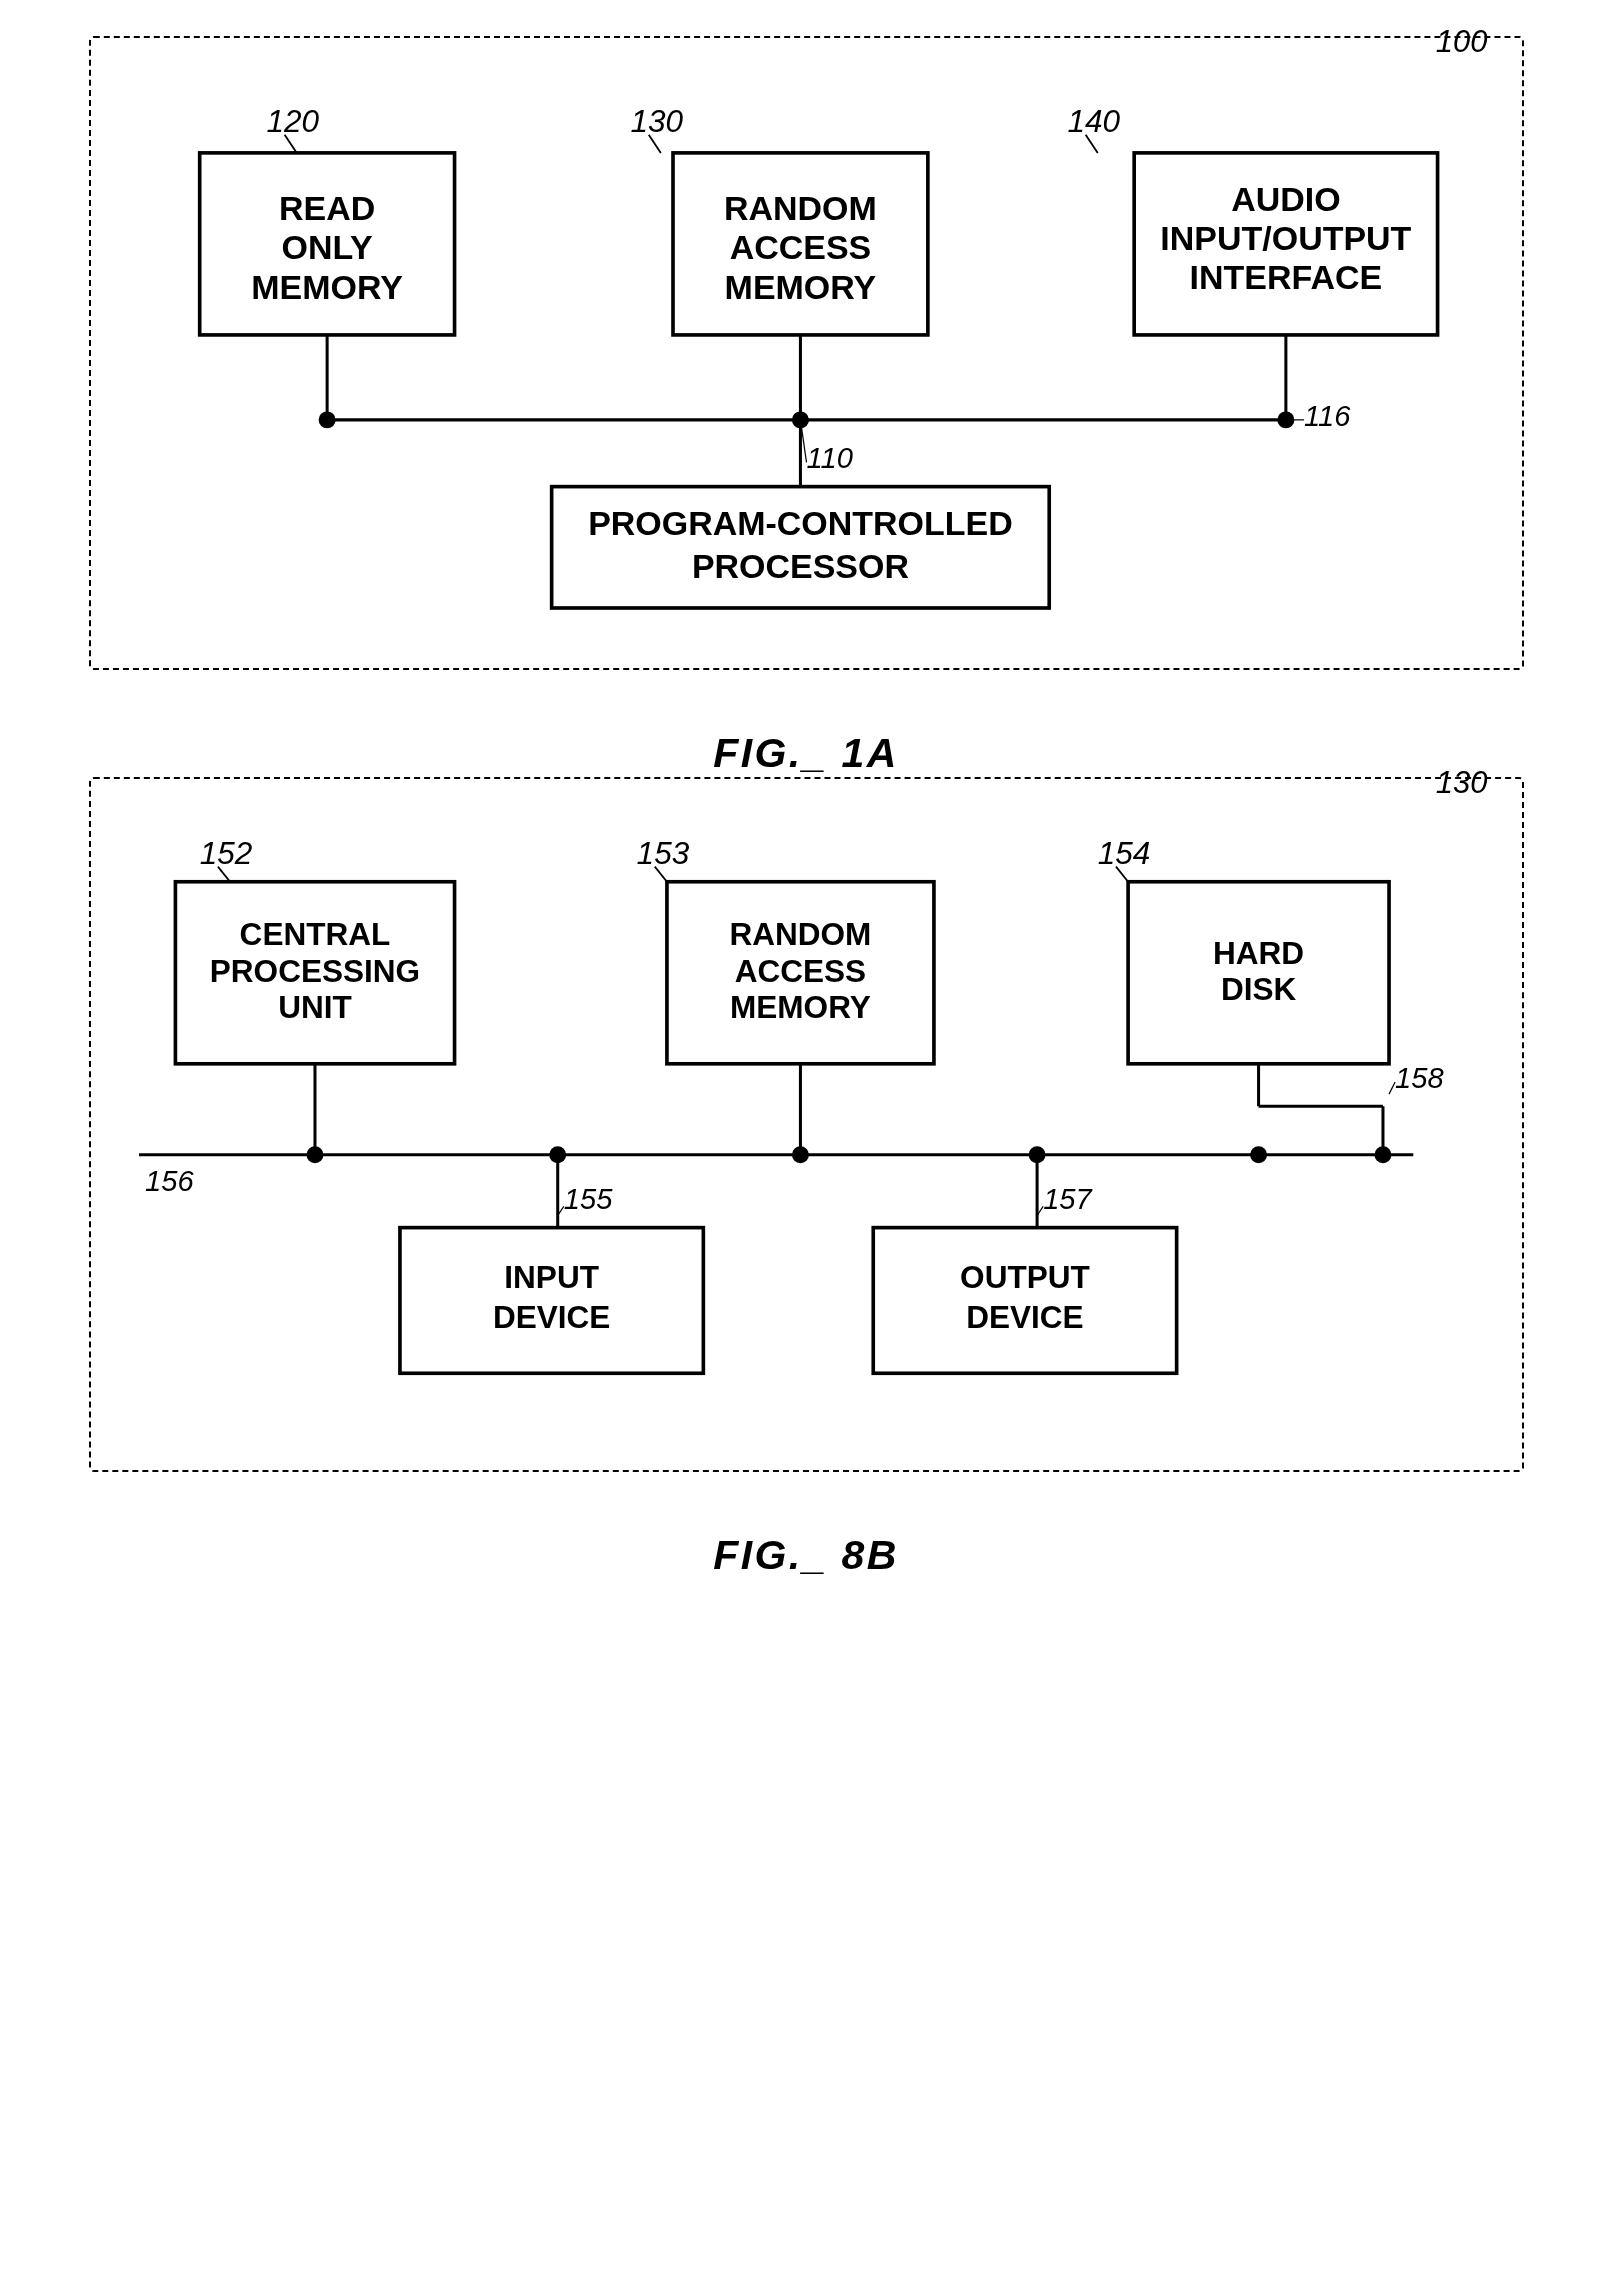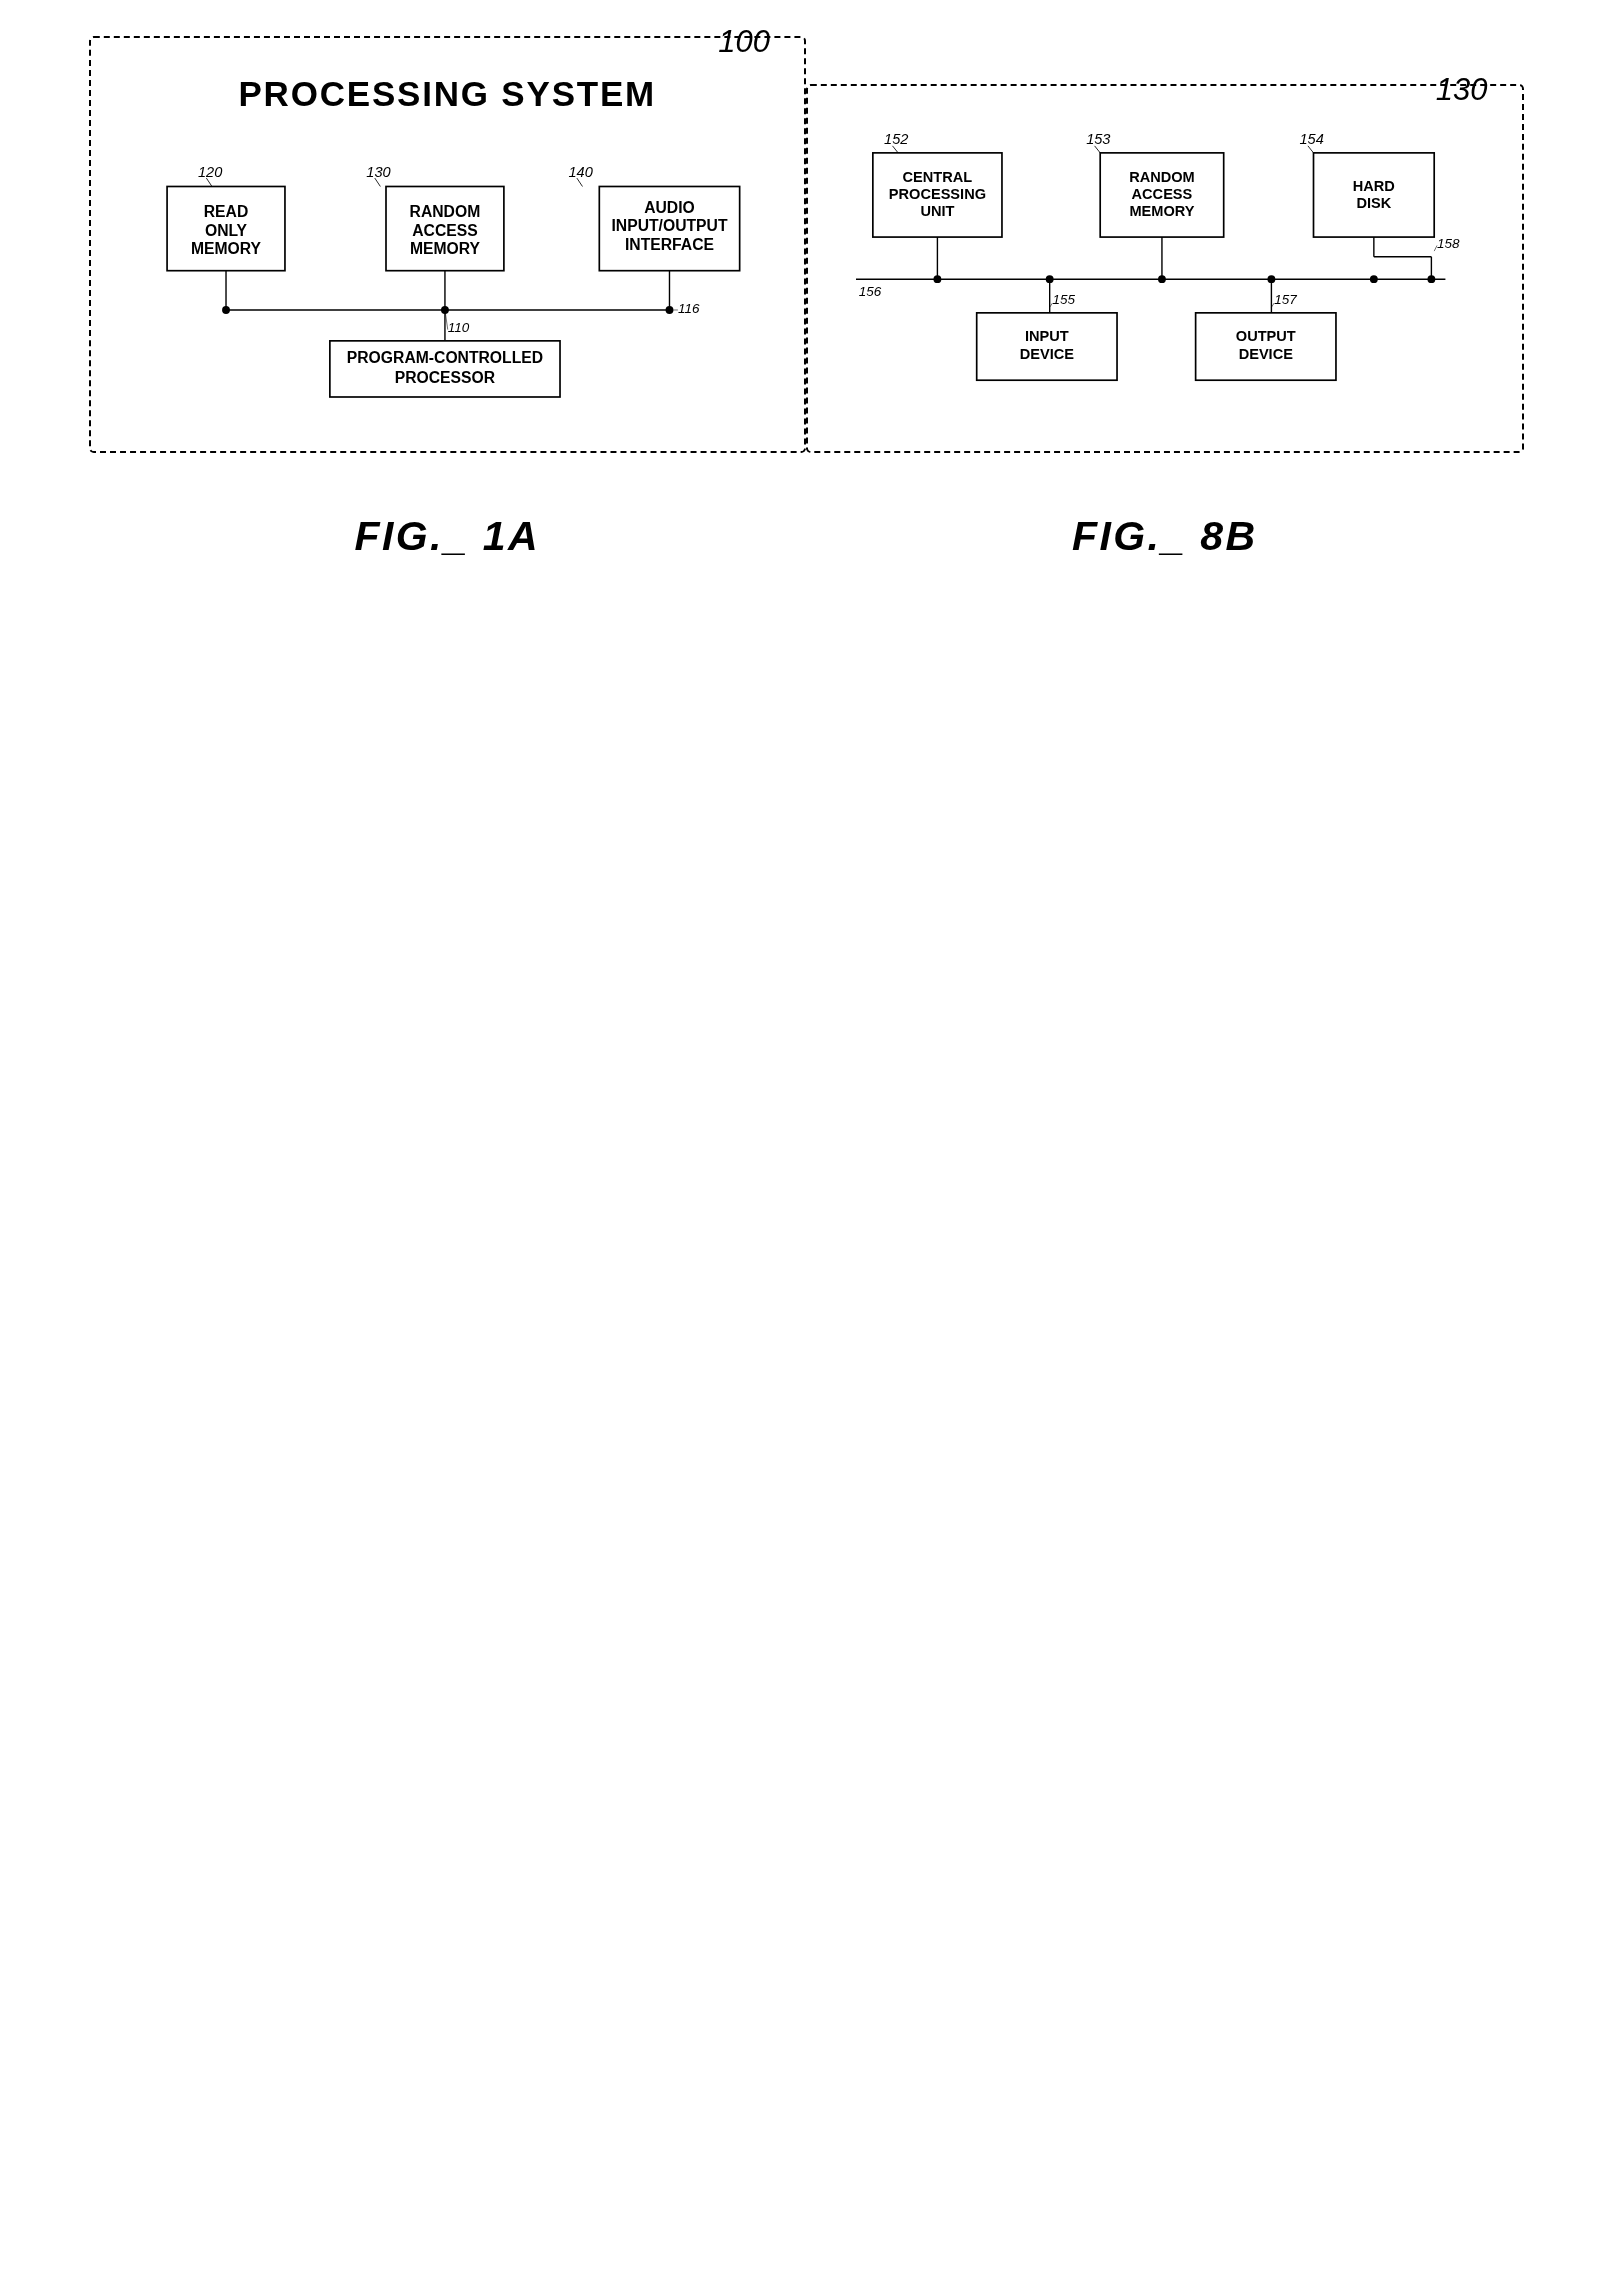--- a/index.html
+++ b/index.html
@@ -11,22 +11,22 @@
       display: flex;
       flex-direction: column;
       align-items: center;
       padding: 36px 48px;
     }
 
     .page-container {
       width: 100%;
       max-width: 1435px;
       display: flex;
-      flex-direction: row;
-      align-items: flex-end;
+      flex-direction: column;
+      align-items: flex-start;
     }
 
     
     .figure-section {
       width: 100%;
       display: flex;
       flex-direction: column;
       align-items: center;
       gap: 36px;
     }
@@ -74,21 +74,20 @@
   </style>
 </head>
 <body>
 
 <div class="page-container">
 
   <div class="figure-section">
     <div class="diagram-wrapper">
       <span class="diagram-ref-label">100</span>
       <div class="dashed-box">
-        <div class="dashed-box-title">PROCESSING SYSTEM</div>
 
         <svg viewBox="0 0 2200 900" width="100%" style="display:block;">
 
           <text x="210" y="95" font-style="italic" font-size="52" fill="#000">120</text>
           <line x1="240" y1="100" x2="260" y2="130" stroke="#000" stroke-width="3"></line>
 
           <text x="810" y="95" font-style="italic" font-size="52" fill="#000">130</text>
           <line x1="840" y1="100" x2="860" y2="130" stroke="#000" stroke-width="3"></line>
 
           <text x="1530" y="95" font-style="italic" font-size="52" fill="#000">140</text>

